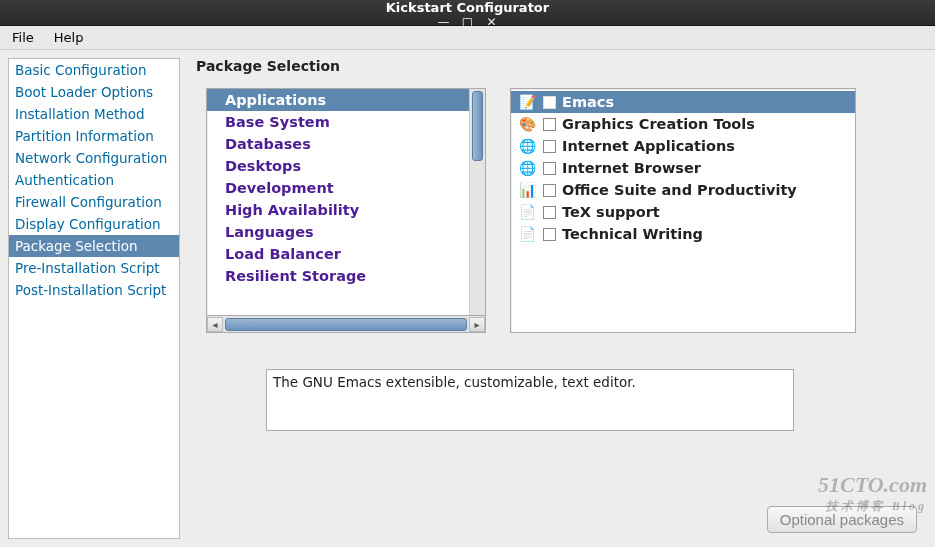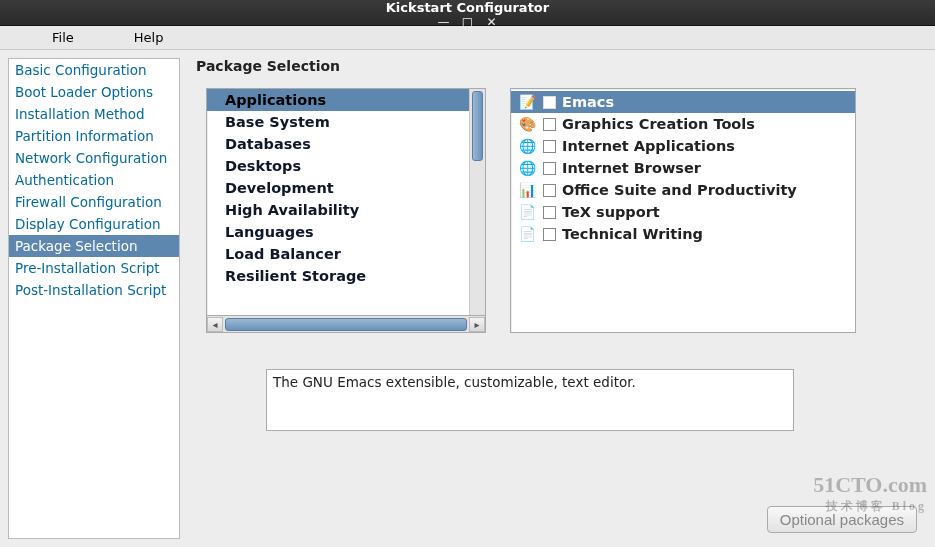--- a/index.html
+++ b/index.html
@@ -45,21 +45,20 @@
   border-bottom: 1px solid #ccc;
   height: 24px;
   display: flex;
   align-items: center;
   padding: 0 4px;
   gap: 4px;
 }
 .menubar .menu-item {
   padding: 2px 8px;
   cursor: pointer;
-  margin-left: 40px;
 }
 .content {
   display: flex;
   padding: 8px;
   gap: 10px;
   height: calc(100% - 50px);
   background: #ededed;
 }
 .sidebar {
   width: 172px;
@@ -102,27 +101,27 @@
   border: 1px solid #aaa;
   box-shadow: inset 1px 1px 0 #eee;
   overflow: hidden;
   position: relative;
 }
 .listbox-inner { position: absolute; top:0; left:0; right:16px; bottom:0; overflow:hidden;}
 .listbox .list-item {
   padding: 3px 18px;
   font-weight: bold;
   font-size: 14.5px;
-  color: #0f172a;
+  color: #4c1d95;
   cursor: pointer;
   white-space: nowrap;
 }
 .listbox .list-item.selected {
   background: #5e87b0;
-  color: #000000;
+  color: #ffffff;
 }
 .vscrollbar {
   position: absolute;
   right: 0; top: 0; bottom: 0;
   width: 16px;
   background: #e4e4e4;
   border-left: 1px solid #ccc;
 }
 .vscrollbar .vthumb {
   position: absolute;
@@ -209,20 +208,21 @@
   border-radius: 4px;
   font-size: 15px;
   color: #888;
 }
 .watermark {
   position: absolute;
   right: 8px; bottom: 32px;
   font-size: 22px;
   font-weight: bold;
   color: rgba(0,0,0,0.25);
+  font-style: italic;
   font-family: Georgia, serif;
   pointer-events: none;
 }
 .watermark .sub { font-size: 12px; display:block; text-align:right; letter-spacing:3px;}
 </style>
 </head>
 <body>
 
 <div class="titlebar">
   <div class="app-icon"></div>

